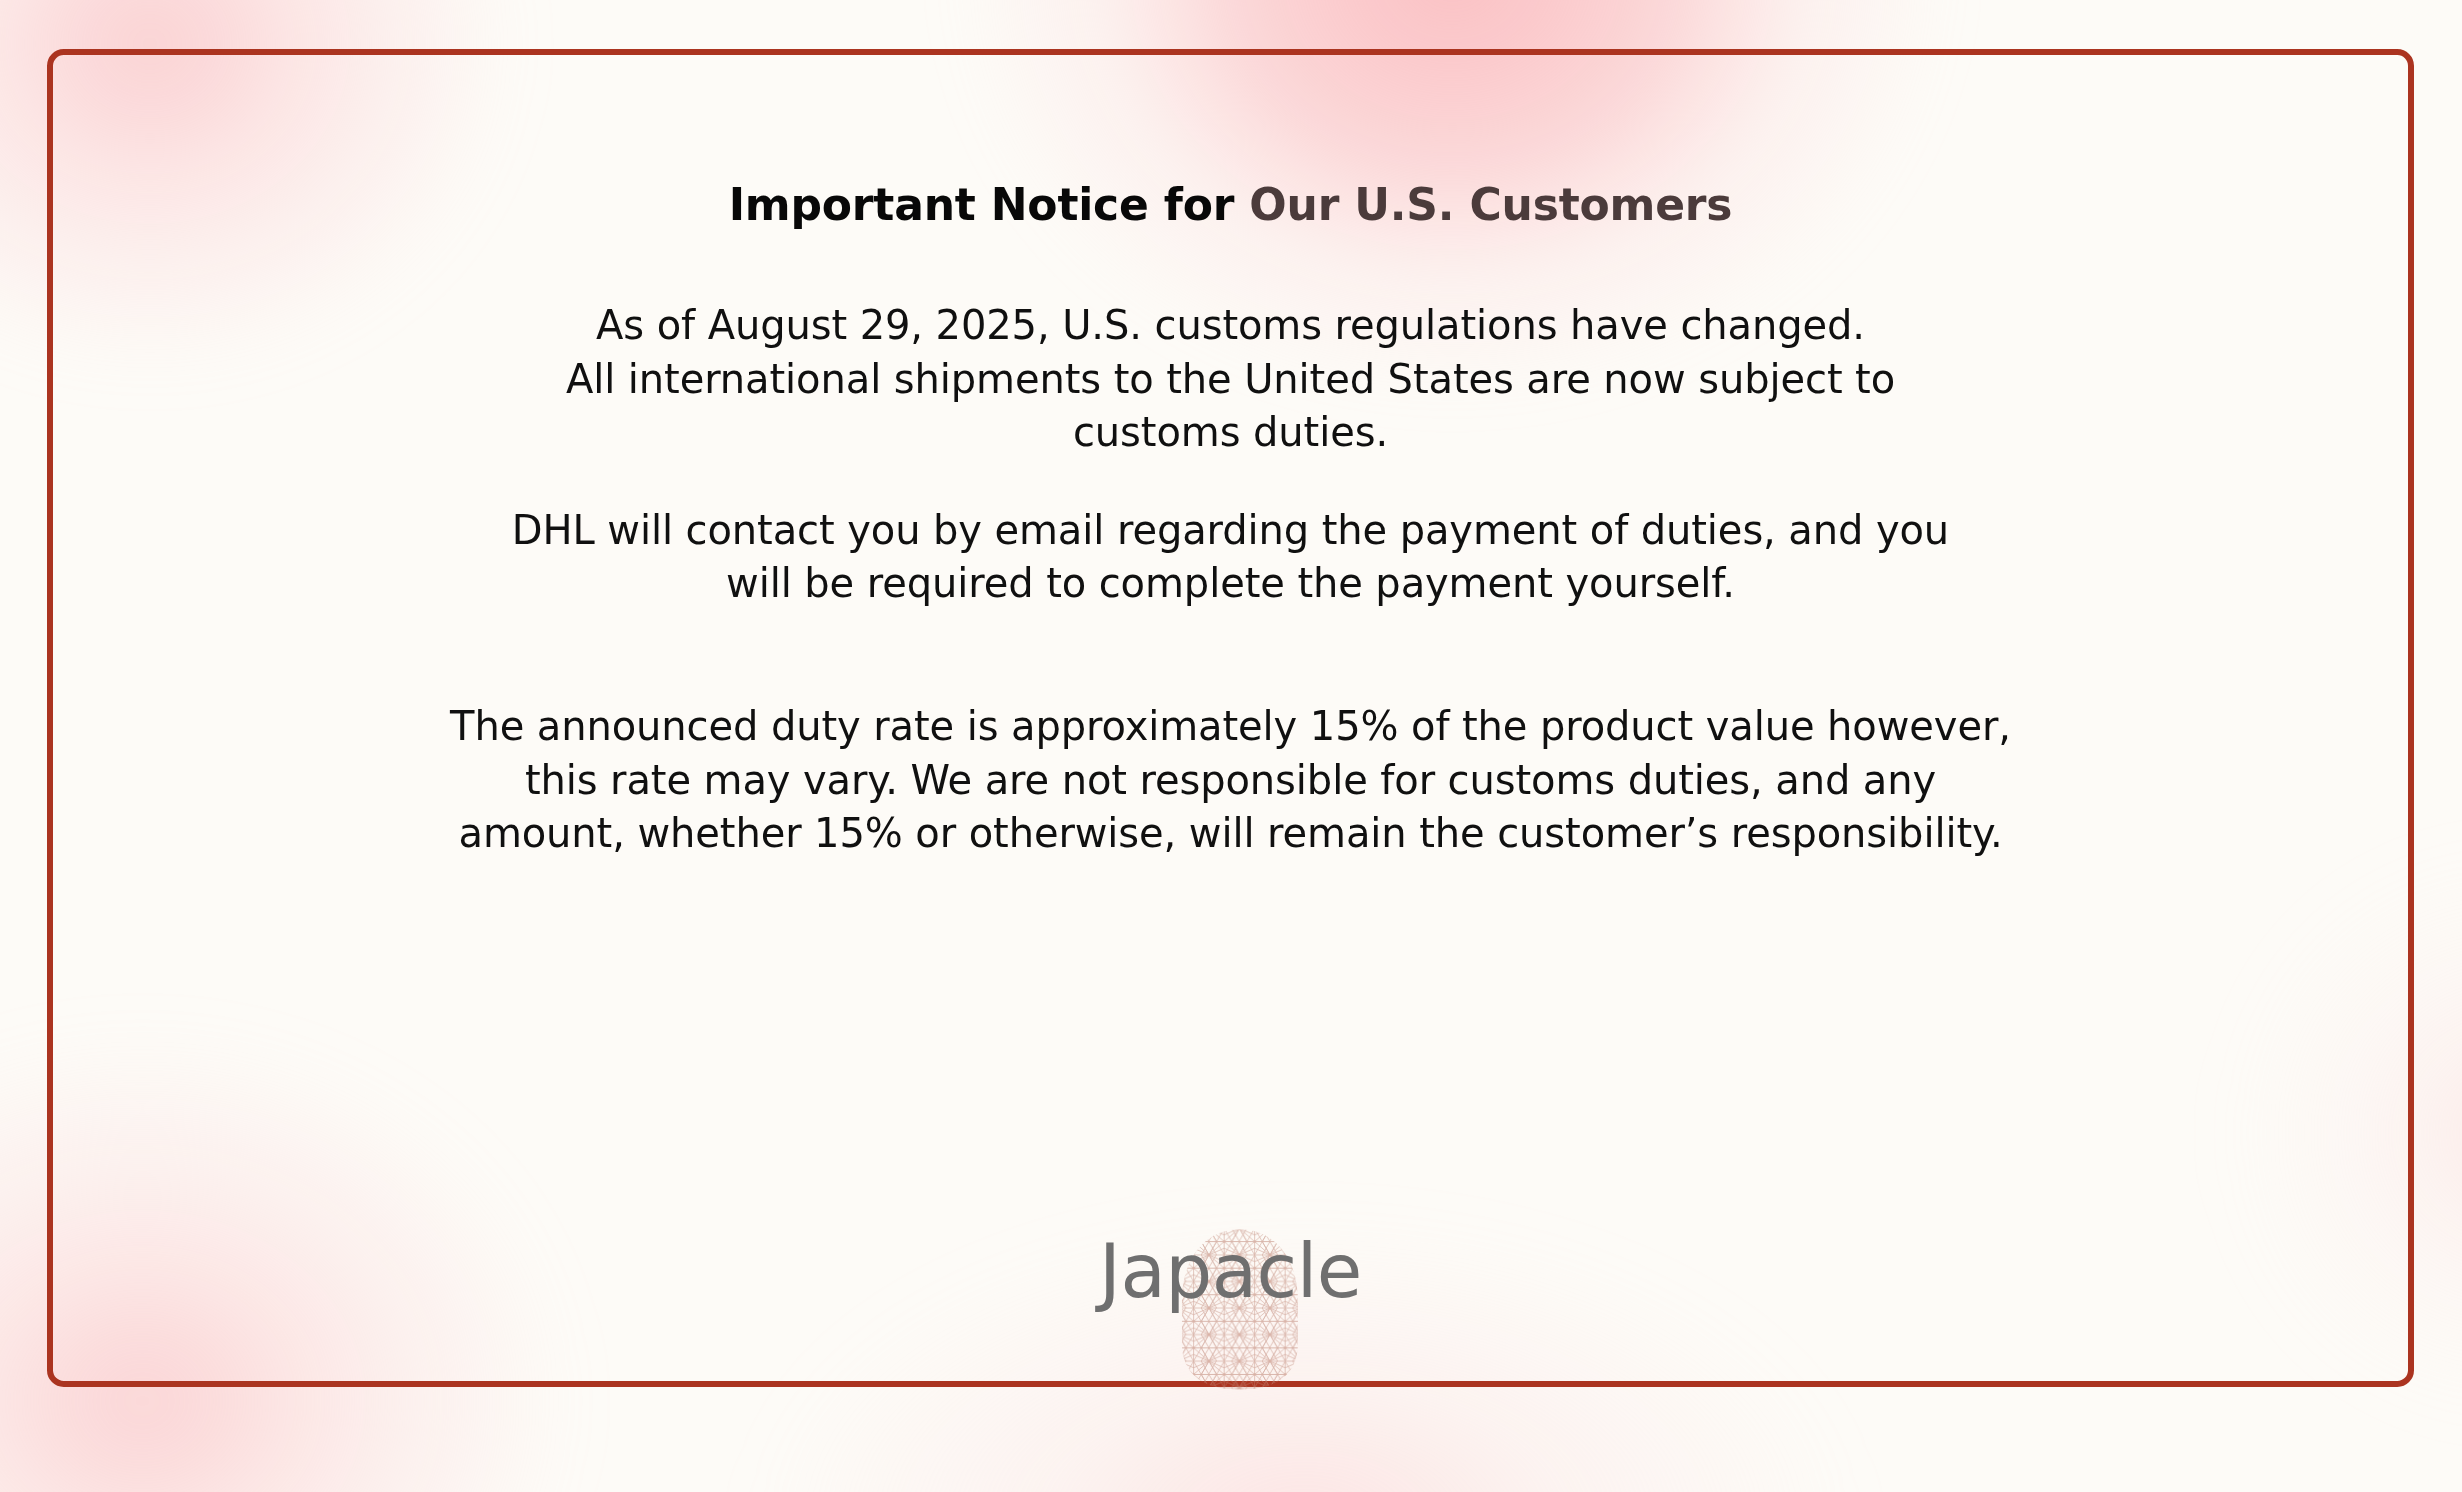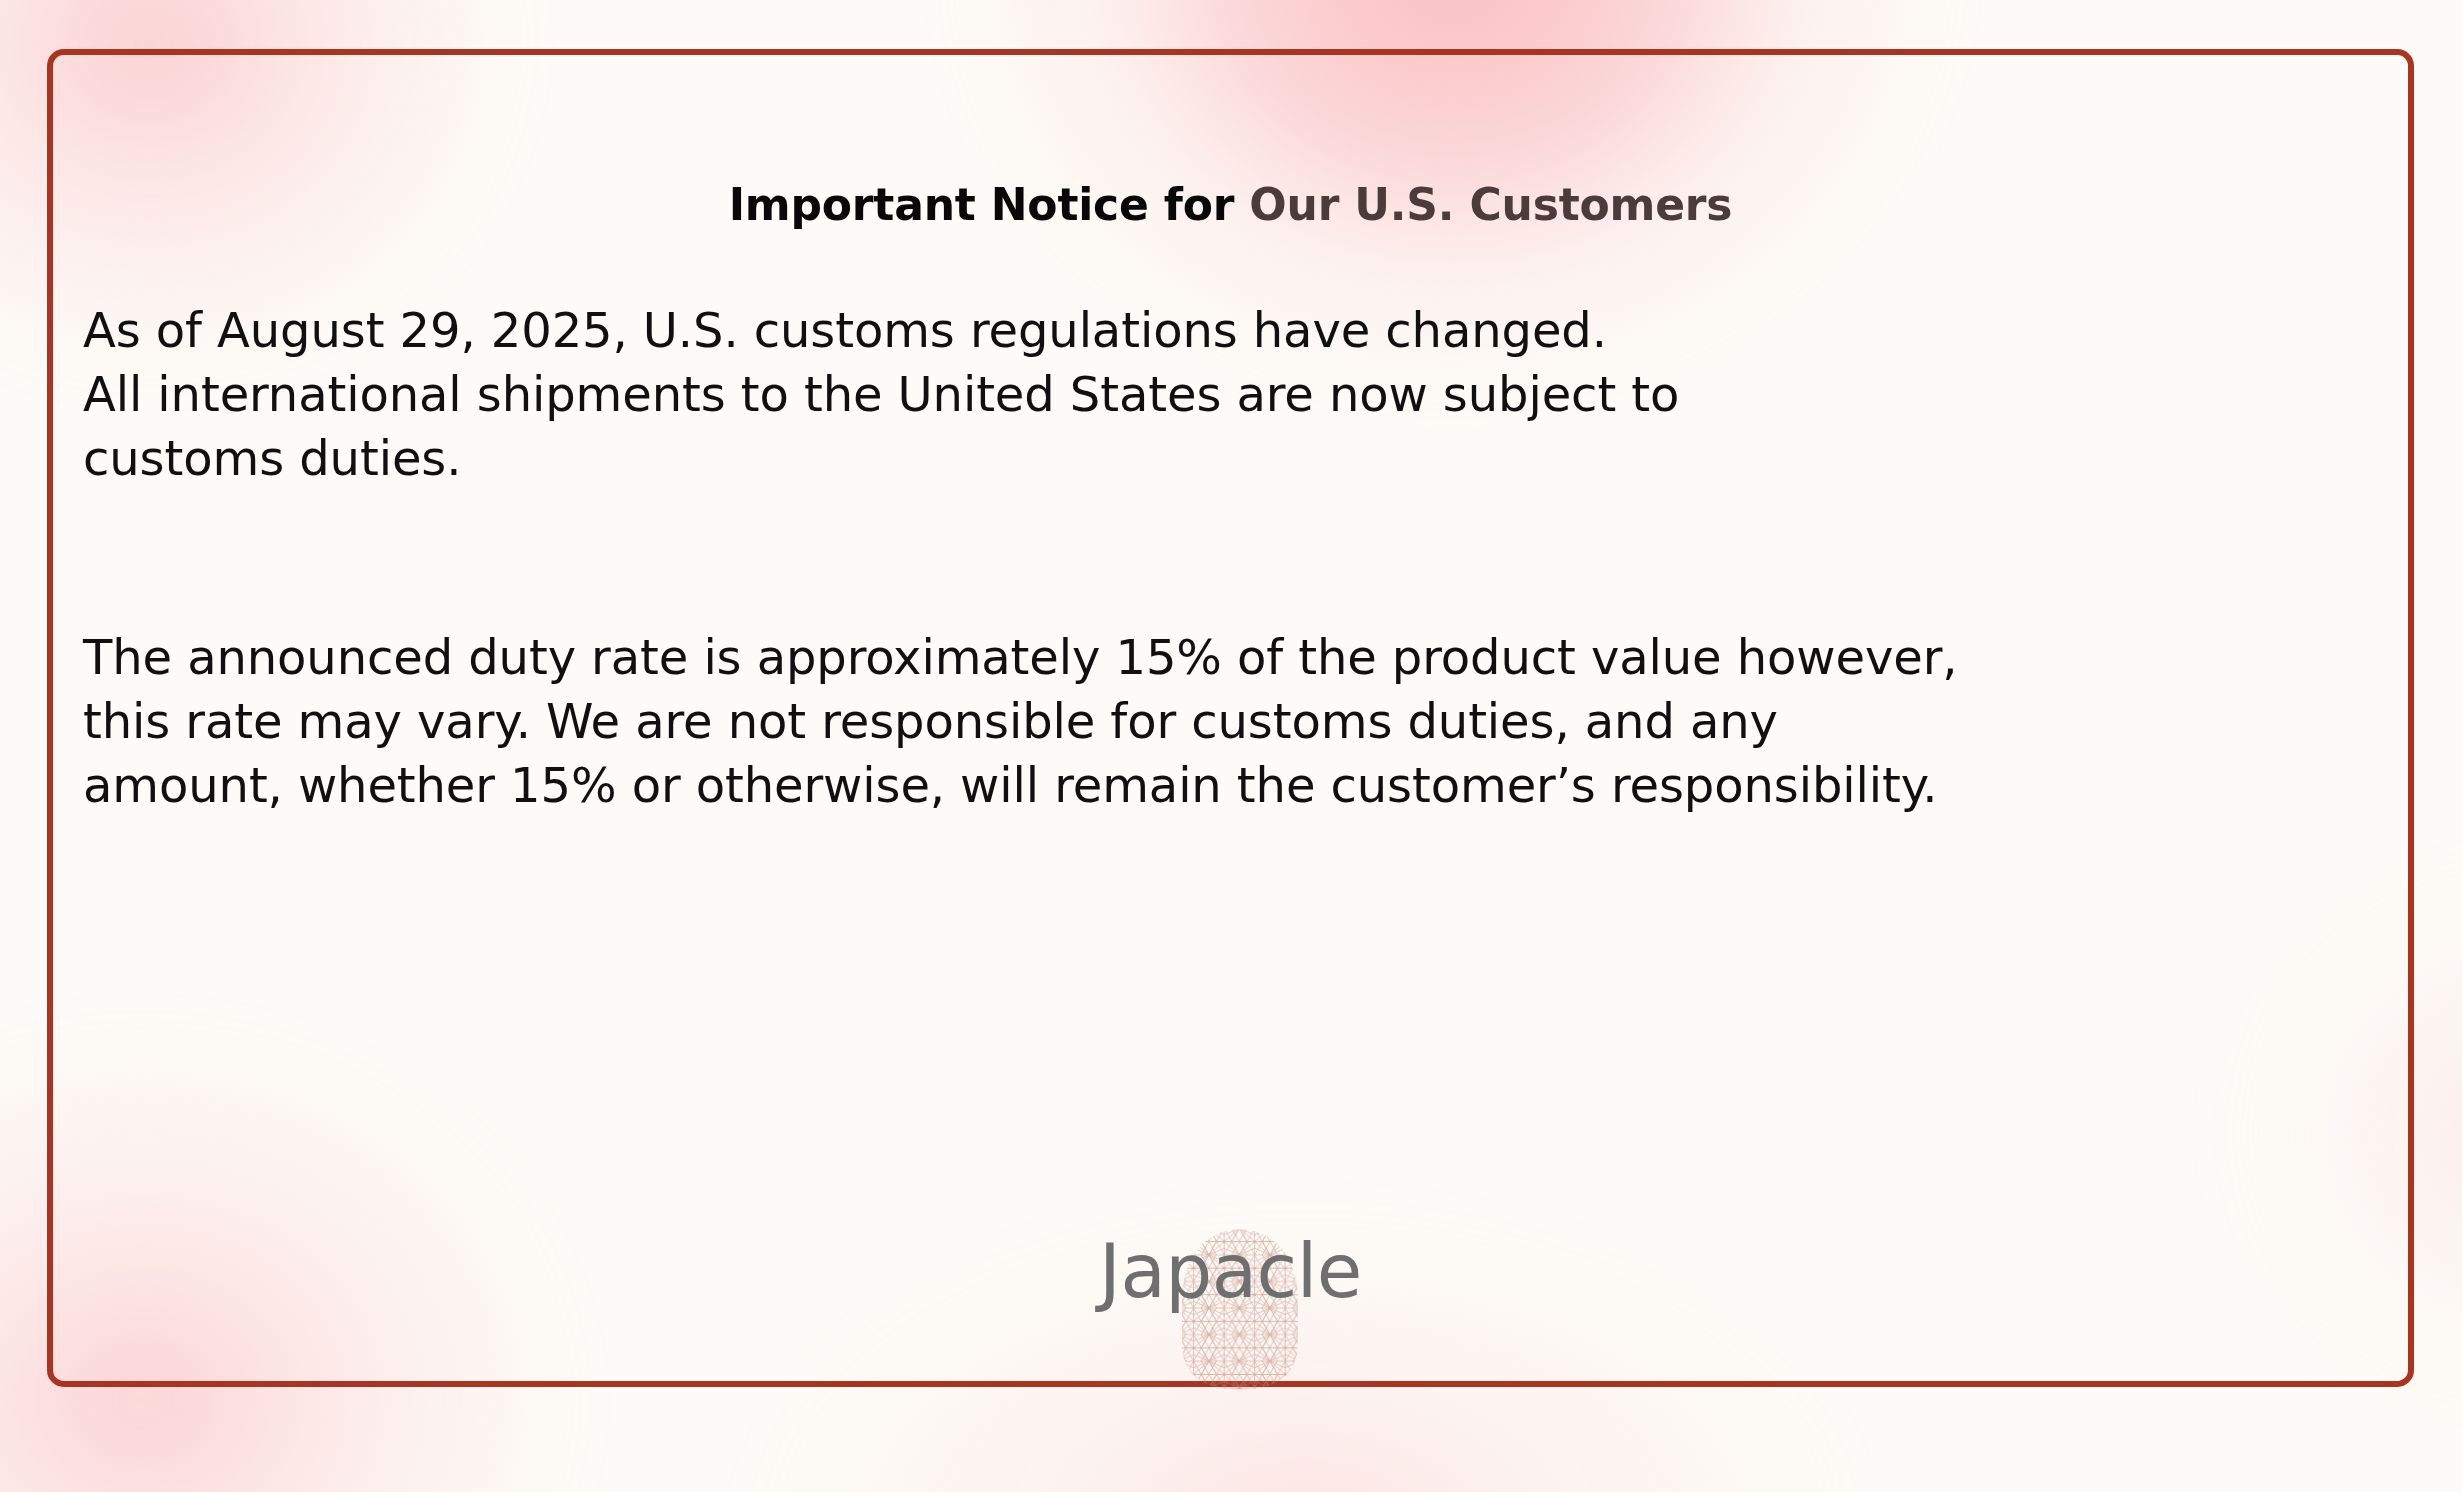--- a/index.html
+++ b/index.html
@@ -104,23 +104,23 @@
     text-align: left;
     white-space: nowrap;
   }
   #title-part-1 { color: #080808; }
   #title-part-2 { color: #4b3b3b; }
 
   
   #notice-body {
     width: 2295px;
     margin-top: 0;
-    text-align: left;
+    text-align: center;
     color: #101010;
-    font-size: 48px;
+    font-size: 40px;
     line-height: 1.33;
     font-weight: 400;
     letter-spacing: -0.1px;
   }
   .para {
     margin: 0;
     padding: 0;
     white-space: pre-line;
   }
   .para-gap { height: 45px; }
@@ -170,20 +170,22 @@
   <div id="notice-card">
     <div id="notice-inner">
 
       <h1 id="notice-title"><span id="title-part-1">Important Notice for </span><span id="title-part-2">Our U.S. Customers</span></h1>
 
       <div id="notice-body">
         <p class="para" id="para-0">As of August 29, 2025, U.S. customs regulations have changed.
 All international shipments to the United States are now subject to
 customs duties.</p>
         <div class="para-gap"></div>
+        <p class="para" id="para-1">DHL will contact you by email regarding the payment of duties, and you
+will be required to complete the payment yourself.</p>
         <div class="para-gap"></div>
         <div class="para-gap"></div>
         <p class="para" id="para-3">The announced duty rate is approximately 15% of the product value however,
 this rate may vary. We are not responsible for customs duties, and any
 amount, whether 15% or otherwise, will remain the customer’s responsibility.</p>
       </div>
 
       <div id="brand-lockup">
 
         <svg id="brand-mark" viewBox="0 0 250 330">

